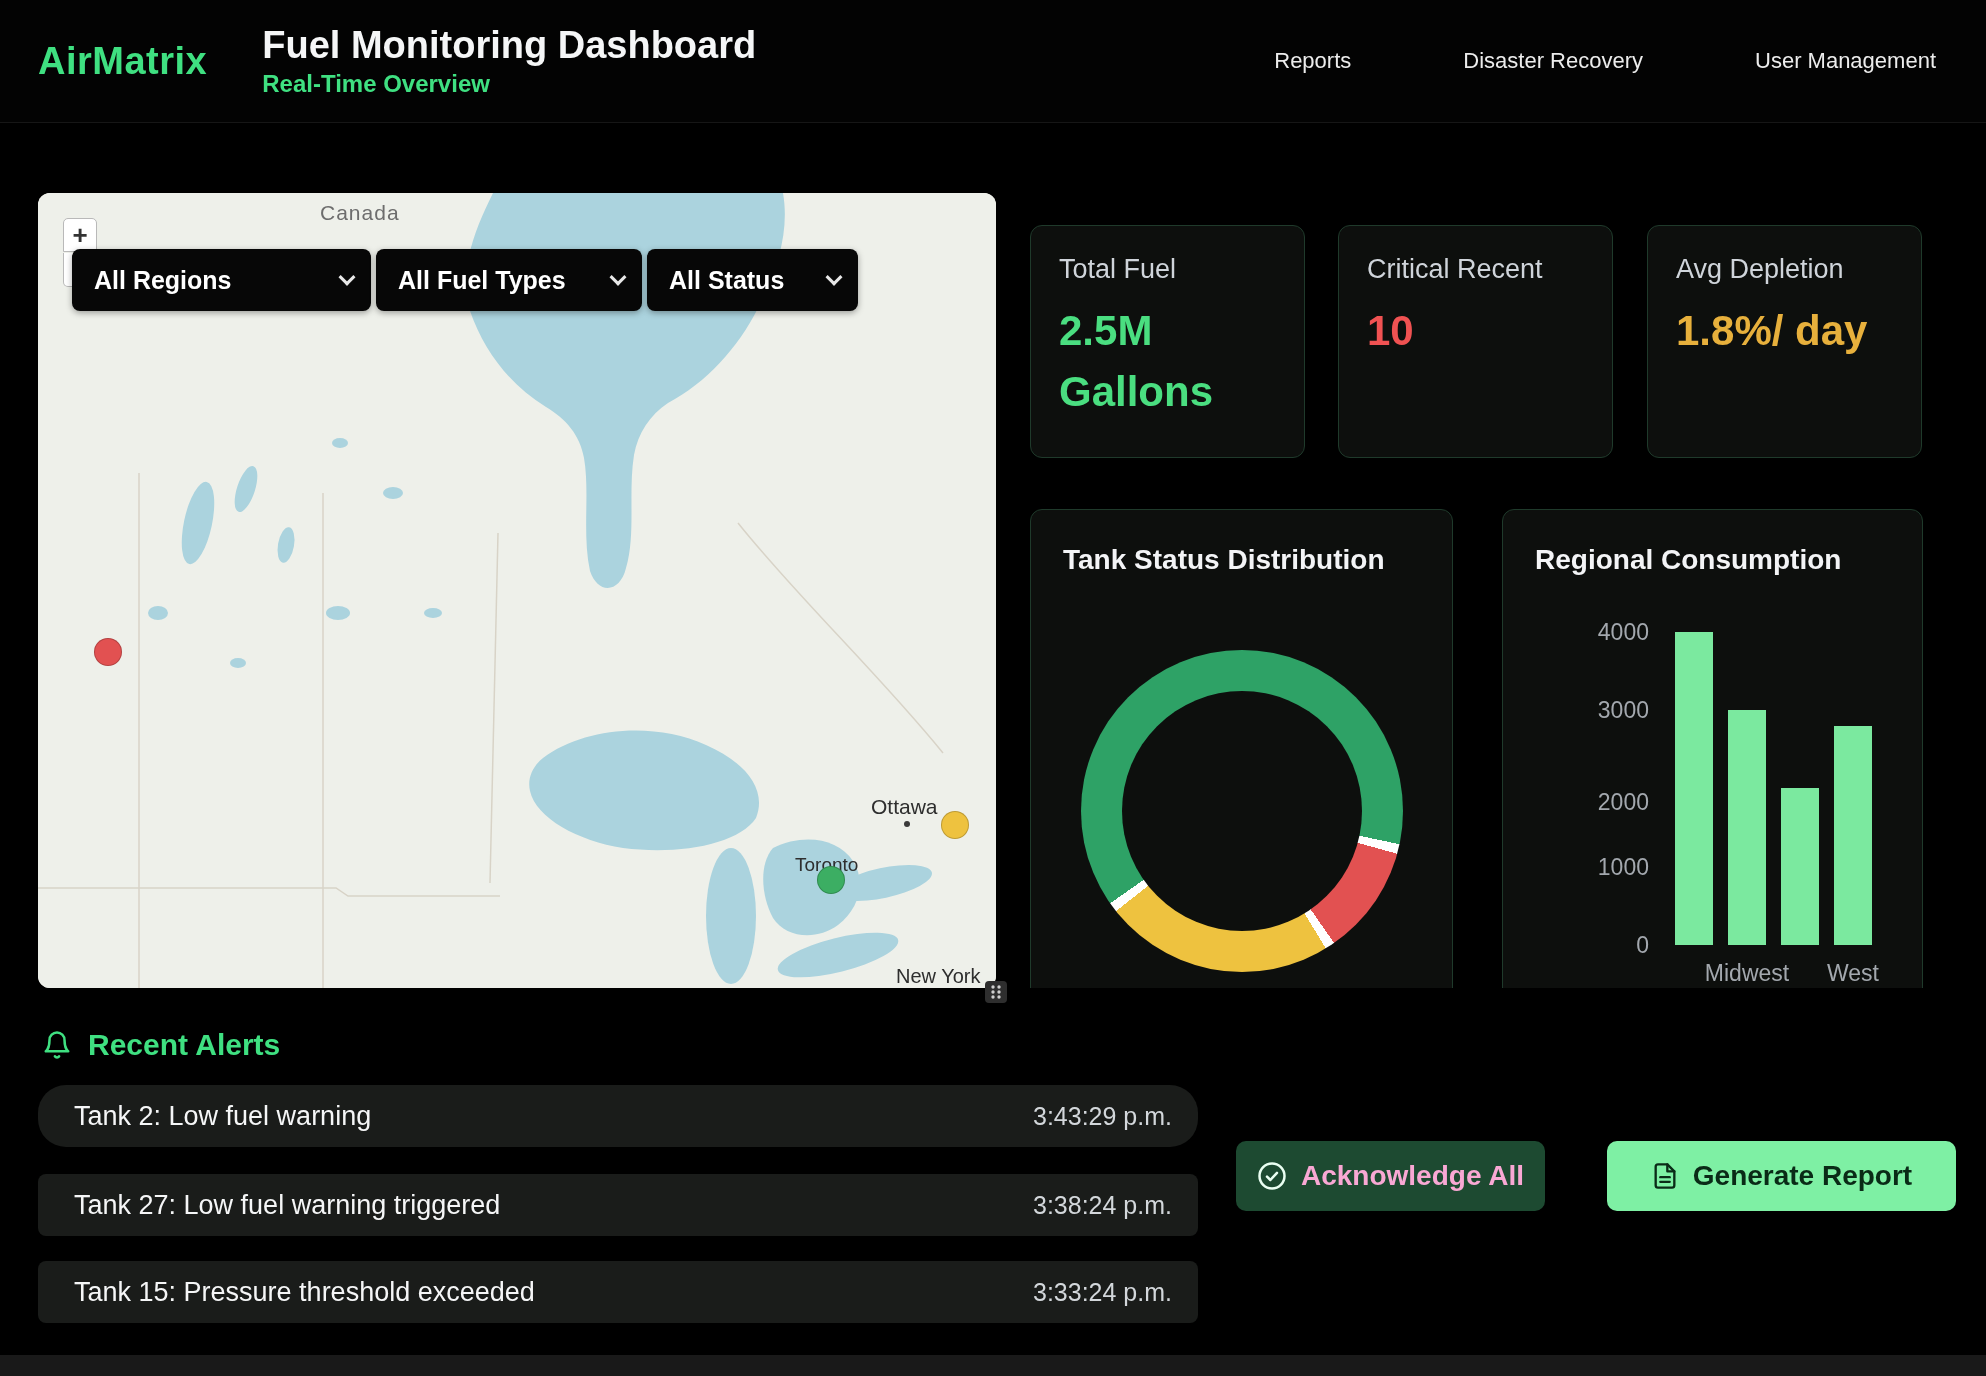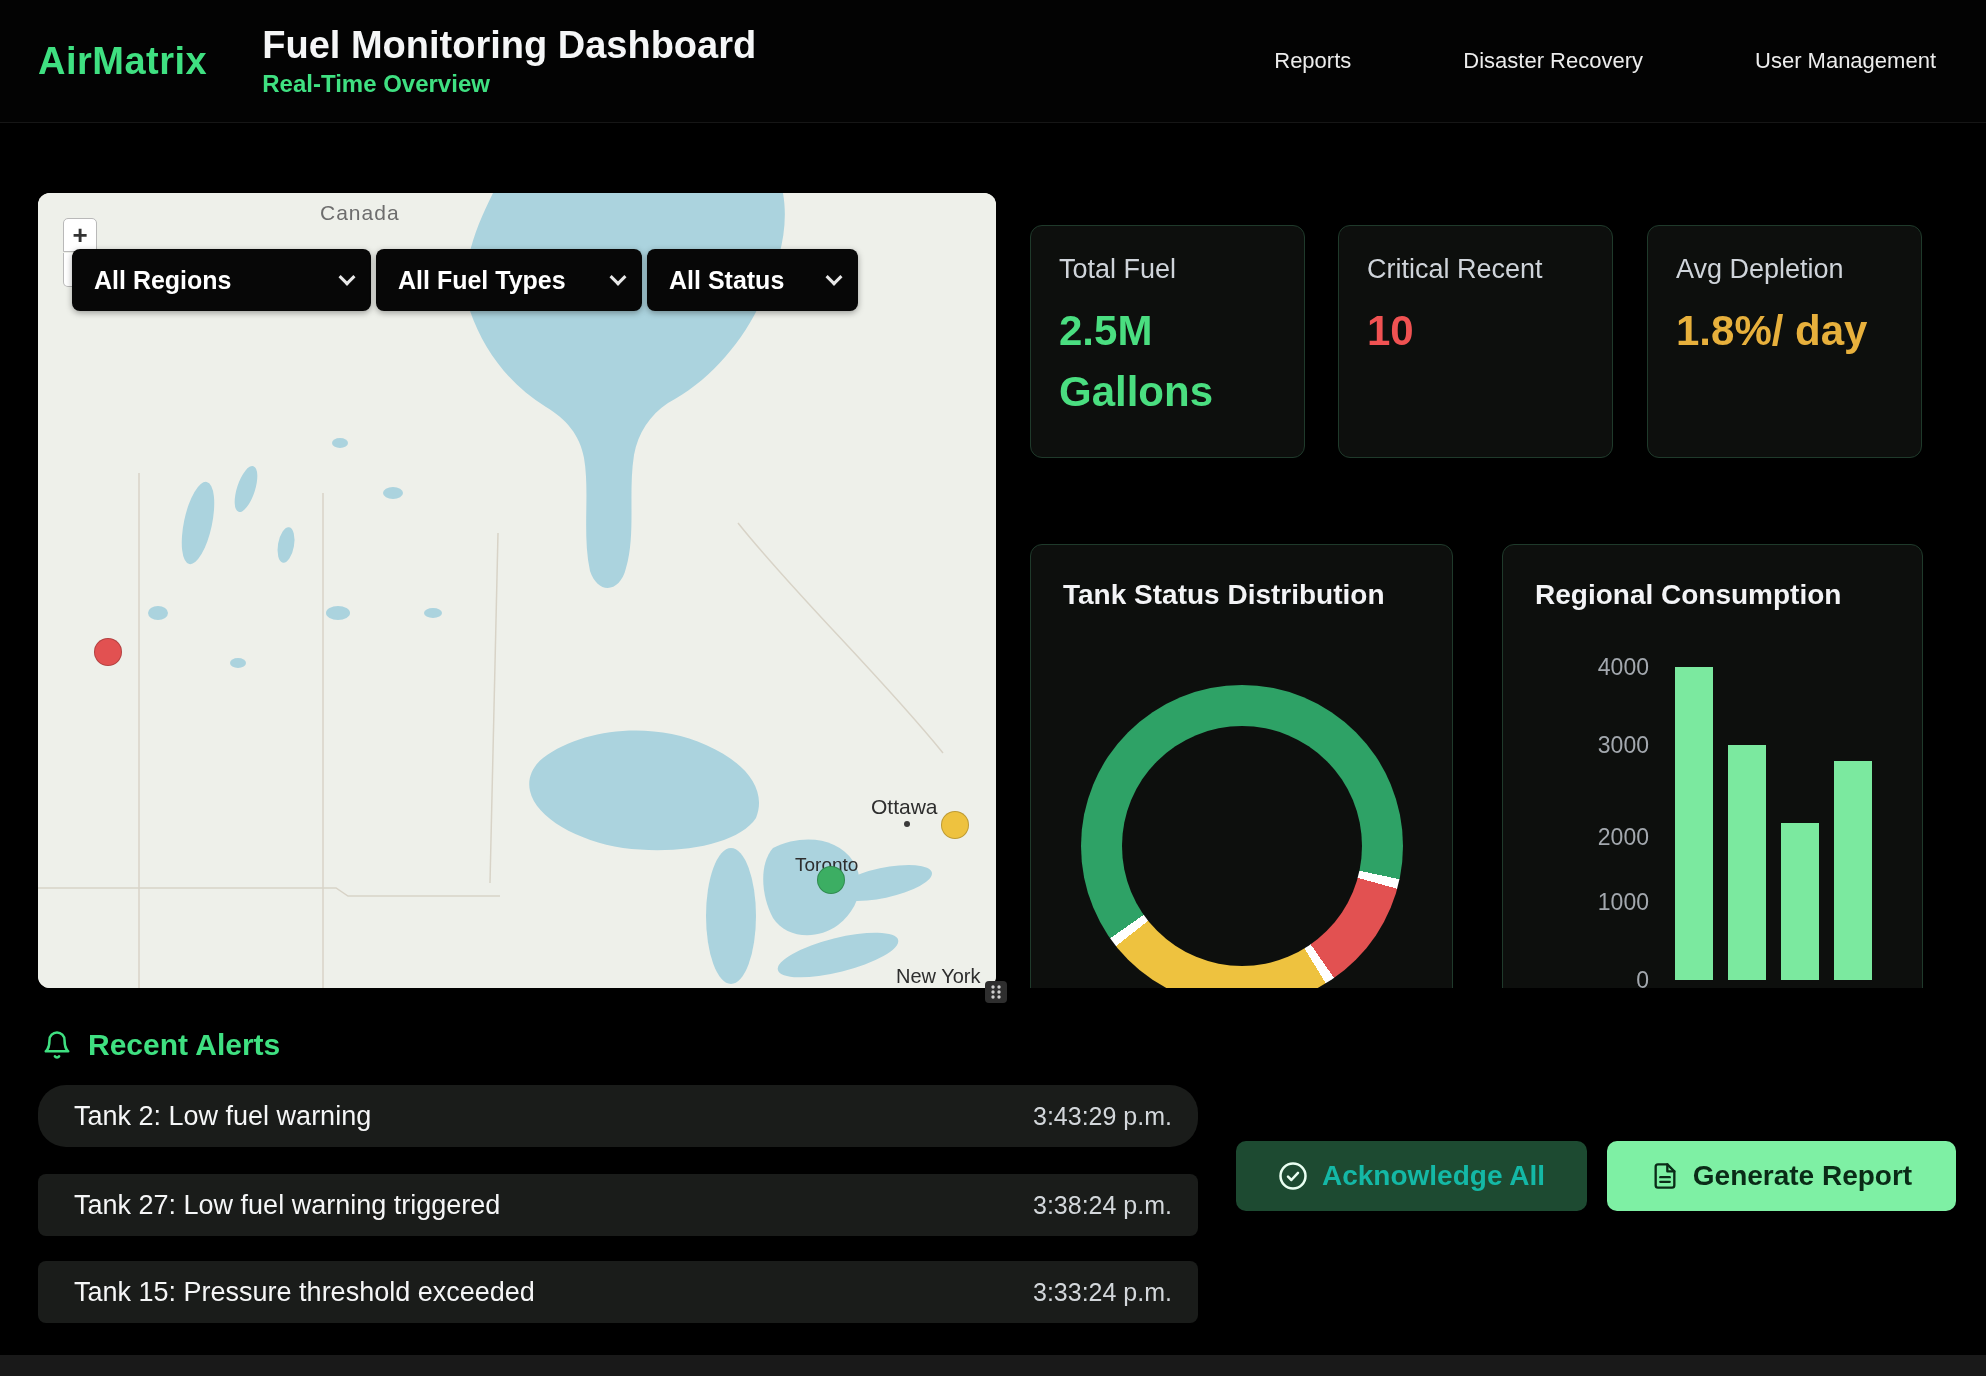--- a/index.html
+++ b/index.html
@@ -51,21 +51,21 @@
               background:#2e2e2e; border-radius:4px; z-index:6; display:flex;
               align-items:center; justify-content:center; cursor:grab; }
 
   
   .card { position:absolute; background:#0d0f0d; border:1px solid #1f3a2b; border-radius:12px; }
   .stat-card { top:225px; width:275px; height:233px; padding:28px 28px; }
   .stat-0 { left:1030px; } .stat-1 { left:1338px; } .stat-2 { left:1647px; }
   .stat-label { font-size:27px; color:#cfd4da; margin-bottom:16px; }
   .stat-value { font-size:42px; font-weight:bold; line-height:1.45; }
 
-  .chart-card { top:509px; height:520px; padding:34px 0 0 32px;margin-top:35px; }
+  .chart-card { top:509px; height:520px; padding:34px 0 0 32px; }
   .chart-donut-card { left:1030px; width:423px; }
   .chart-bar-card { left:1502px; width:421px; }
   .chart-title { font-size:28px; font-weight:bold; color:#f3f4f6; }
 
   .donut { position:absolute; left:50px; top:140px; width:322px; height:322px; border-radius:50%; }
   .donut::after { content:''; position:absolute; inset:41px; background:#0d0f0d; border-radius:50%; }
 
   .bar-plot { position:absolute; left:172px; top:122px; width:197px; height:313px; }
   .bar { position:absolute; bottom:0; }
   .y-ticks { position:absolute; left:0; top:122px; width:158px; height:313px; }
@@ -79,21 +79,21 @@
   .alerts-heading { font-size:30px; font-weight:bold; color:#3fe081; }
   .alert-row { position:absolute; left:38px; width:1160px; height:62px; background:#1a1c1a;
                border-radius:8px; display:flex; align-items:center; justify-content:space-between;
                padding:0 26px 0 36px; cursor:pointer; }
   .alert-row-0 { top:97px;border-radius:28px; } .alert-row-1 { top:186px; } .alert-row-2 { top:273px; }
   .alert-text { font-size:27px; color:#f5f6f7; }
   .alert-time { font-size:25px; color:#d3d7db; }
   .btn { position:absolute; top:153px; height:70px; border:none; border-radius:10px;
          display:flex; align-items:center; justify-content:center; gap:14px;
          font-family:inherit; font-size:28px; font-weight:bold; cursor:pointer; }
-  .btn-ack { left:1236px; width:351px; background:#1d4a31; color:#14b8a6; }
+  .btn-ack { left:1236px; width:309px; background:#1d4a31; color:#f9a8d4; }
   .btn-report { left:1607px; width:349px; background:#7ef0a4; color:#0a2b17; }
 
   .footer-strip { position:absolute; left:0; bottom:0; width:1986px; height:21px; background:#191919; z-index:7; }
 </style>
 </head>
 <body>
 
 <div class="page">
 
   <header class="header">

